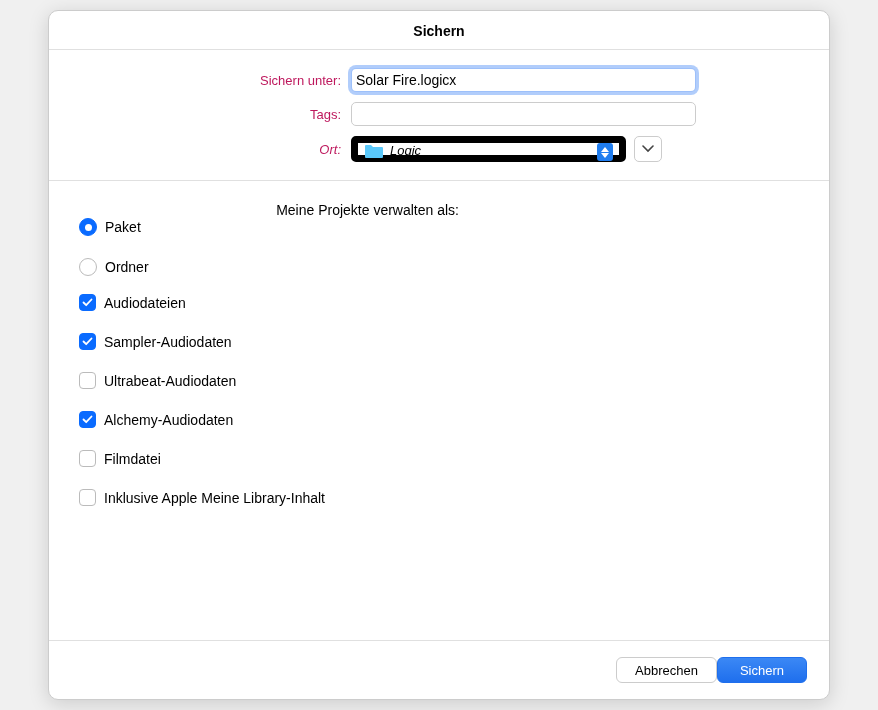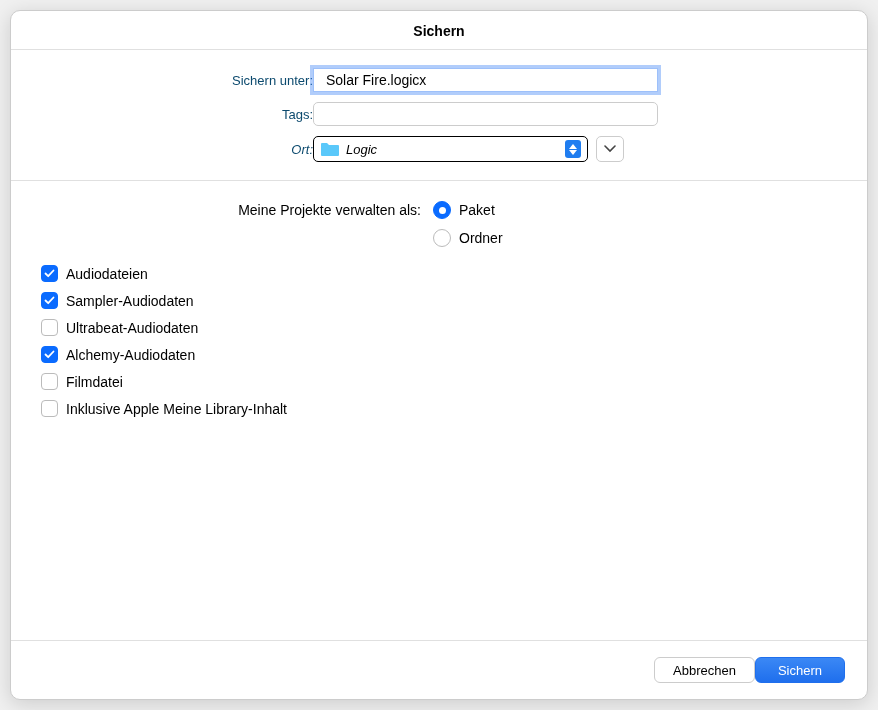--- a/index.html
+++ b/index.html
@@ -12,21 +12,21 @@
       font-size: 13px;
       color: #000;
       background: #f0f0f0;
       width: 878px;
       height: 710px;
       display: flex;
       align-items: center;
       justify-content: center;
     }
     .dialog {
-      width: 858px;
+      width: 782px;
       height: 690px;
       background: #fff;
       border: 1px solid #ccc;
       border-radius: 10px;
       display: flex;
       flex-direction: column;
       overflow: hidden;
       box-shadow: 0 4px 20px rgba(0,0,0,0.15);
     }
     .titlebar {
@@ -46,52 +46,53 @@
       margin-bottom: 10px;
       padding: 0 30px;
     }
     .form-row:last-child {
       margin-bottom: 0;
       font-style: italic;
     }
     .form-label {
       width: 272px;
       text-align: right;
-      color: #0c4a6e;
+      padding-right: 10px;
+      color: #be185d;
       font-size: 13px;
     }
     .text-input {
       width: 345px;
       height: 24px;
-      padding: 2px 12px;
+      padding: 2px 4px;
       font-size: 14px;
       border: 1px solid #bbb;
-      border-radius: 0;
+      border-radius: 5px;
       outline: none;
     }
     .text-input.focused {
       border: 1px solid #3b82f680;
       box-shadow: 0 0 0 3px rgba(59,130,246,0.4);
     }
     .tags-input {
       width: 345px;
       height: 24px;
       border: 1px solid #ccc;
       border-radius: 5px;
       padding: 2px 8px;
       font-size: 14px;
     }
     .location-select {
       width: 275px;
       height: 26px;
-      border: 1px solid #000000;
+      border: 7px solid #000000;
       border-radius: 5px;
       background: #fff;
       display: flex;
-      align-items: center;
+      align-items: flex-start;
       padding: 0 6px;
       position: relative;
       margin-right: 8px;
     }
     .folder-icon {
       width: 20px;
       height: 16px;
       margin-right: 6px;
       flex-shrink: 0;
     }
@@ -125,32 +126,33 @@
       justify-content: center;
       cursor: pointer;
     }
     .options-section {
       padding: 20px 30px;
       flex: 1;
     }
     .option-group {
       display: flex;
       margin-bottom: 18px;
+      flex-direction: column;
     }
     .option-label {
       width: 392px;
       text-align: right;
       padding-right: 12px;
       padding-top: 1px;
       font-size: 14px;
     }
     .option-controls {
       display: flex;
       flex-direction: column;
-      gap: 10px;
+      gap: 22px;
       justify-content: flex-end;
     }
     .radio-item, .checkbox-item {
       display: flex;
       align-items: center;
       gap: 8px;
     }
     .radio {
       width: 18px;
       height: 18px;

